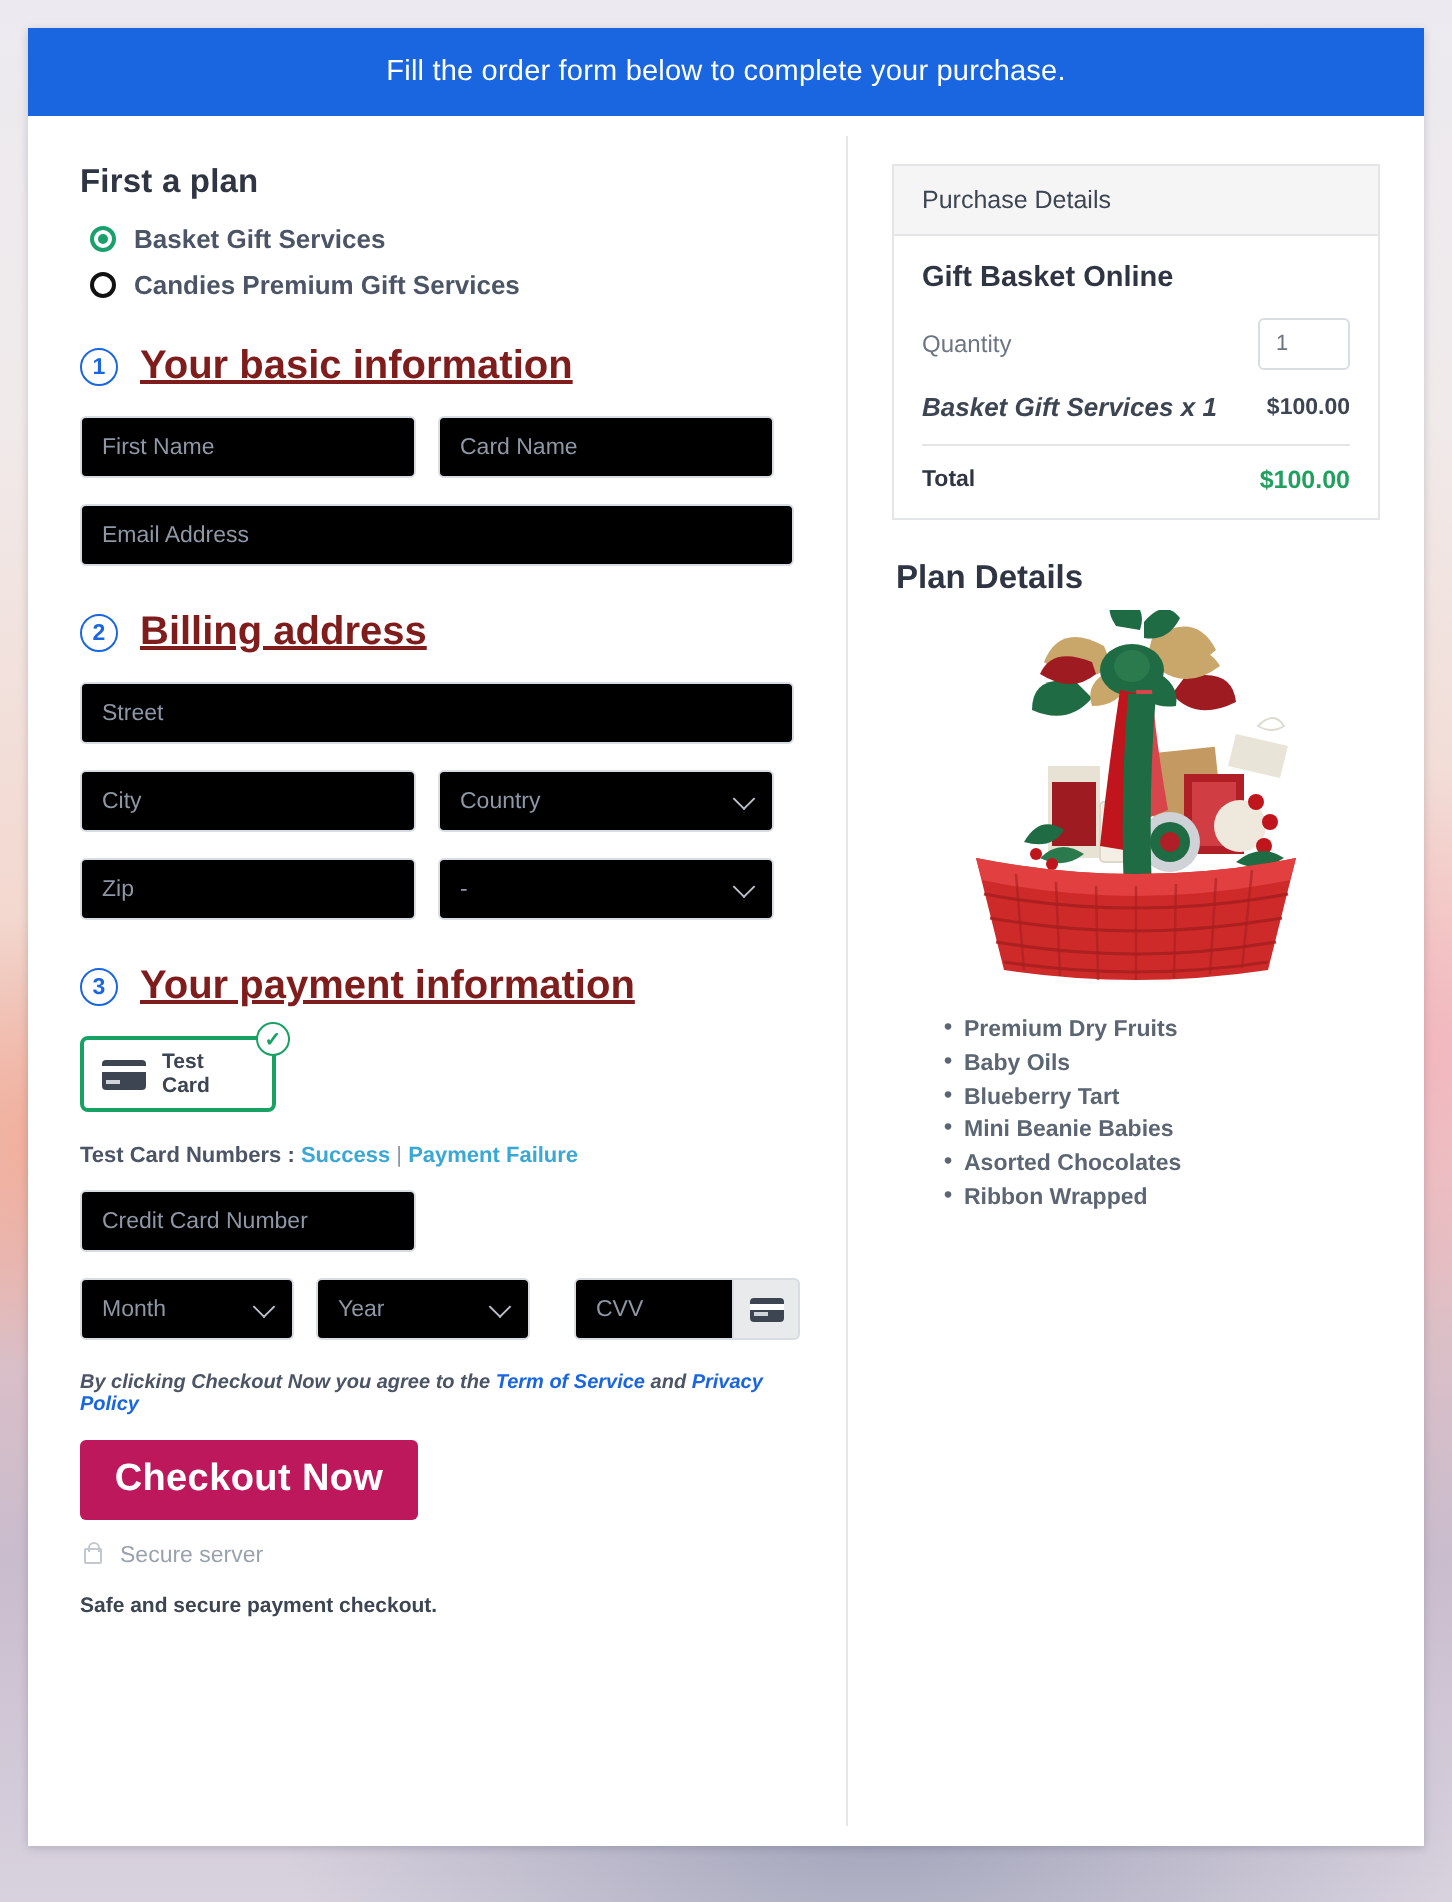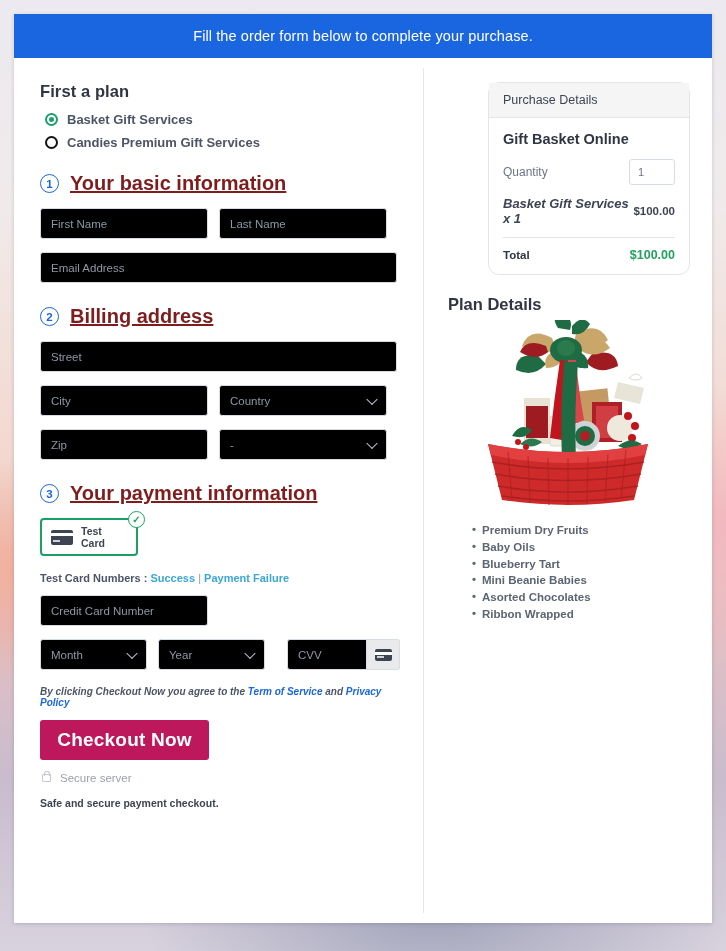--- a/index.html
+++ b/index.html
@@ -121,21 +121,21 @@
     width:9px; height:8px; border:1.4px solid #c3c8d0; border-radius:1px; position:relative; flex:none;
   }
   .lock::before {
     content:""; position:absolute; left:1.2px; top:-4.5px; width:4px; height:4px;
     border:1.4px solid #c3c8d0; border-bottom:none; border-radius:3px 3px 0 0;
   }
   .secure-text { font-size:11.5px; color:#9aa2ae; }
   .safe-text { font-size:10.5px; color:#3d4552; font-weight:bold; }
 
   
-  .purchase-box { border:1px solid #e3e5e8; border-radius:11px;margin-left:42px; }
+  .purchase-box { border:1px solid #e3e5e8; border-radius:0; }
   .purchase-head {
     background:#f5f5f6; border-bottom:1px solid #e3e5e8;
     padding:10px 14px; font-size:12.5px; color:#3d4552;
   }
   .purchase-body { padding:13px 14px 12px 14px; }
   .prod-title { font-size:14.5px; color:#2f3542; font-weight:bold; margin-bottom:12px;}
   .qty-row { display:flex; align-items:center; justify-content:space-between; margin-bottom:11px;}
   .qty-label { font-size:12px; color:#6d7583; }
   .qty-inp {
     width:46px; height:26px; border:1px solid #d8dce3; border-radius:3px;
@@ -188,21 +188,21 @@
         <span class="radio-label">Candies Premium Gift Services</span>
       </div>
 
       <div class="step">
         <span class="step-num">1</span>
         <span class="step-text">Your basic information</span>
       </div>
 
       <div class="field-row">
         <div class="inp half">First Name</div>
-        <div class="inp half">Last Name</div>
+        <div class="inp half">Card Name</div>
       </div>
       <div class="field-row">
         <div class="inp full">Email Address</div>
       </div>
 
       <div class="step">
         <span class="step-num">2</span>
         <span class="step-text">Billing address</span>
       </div>
 

